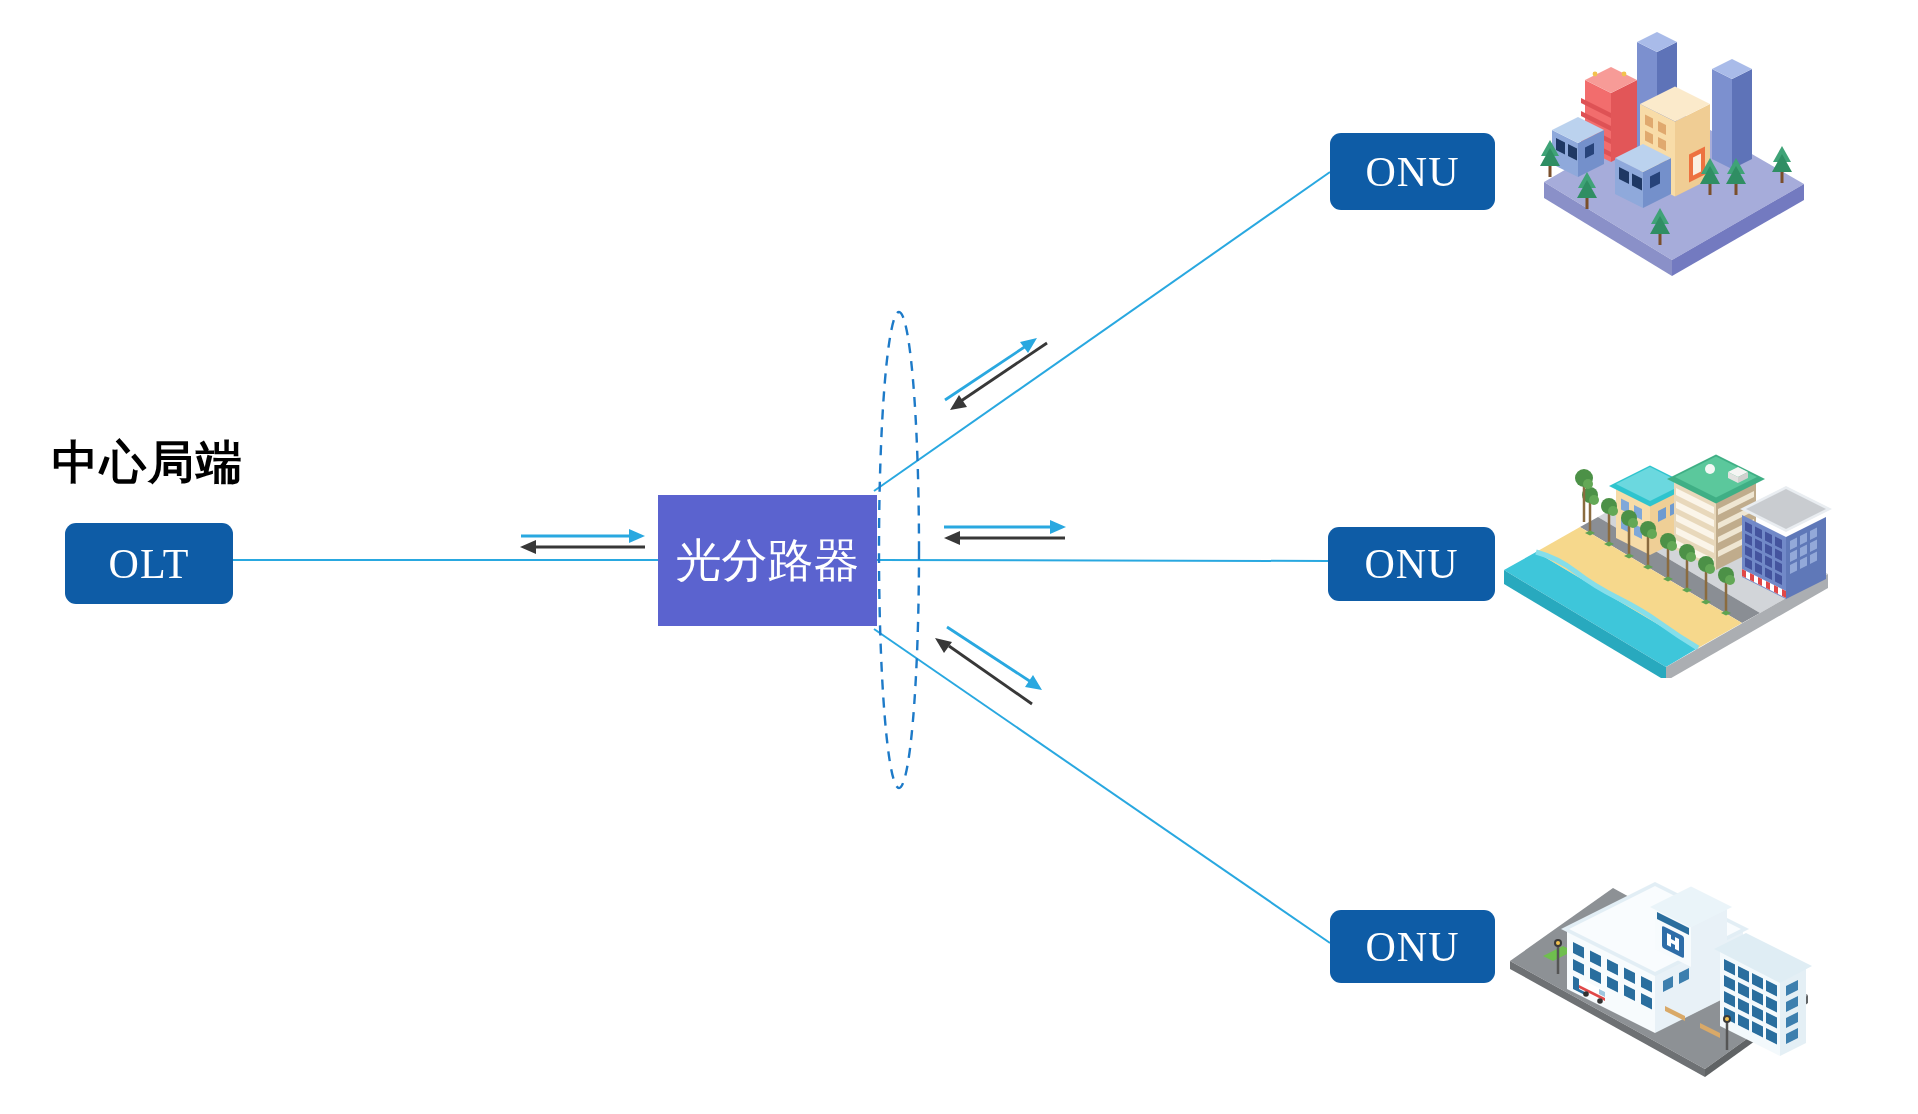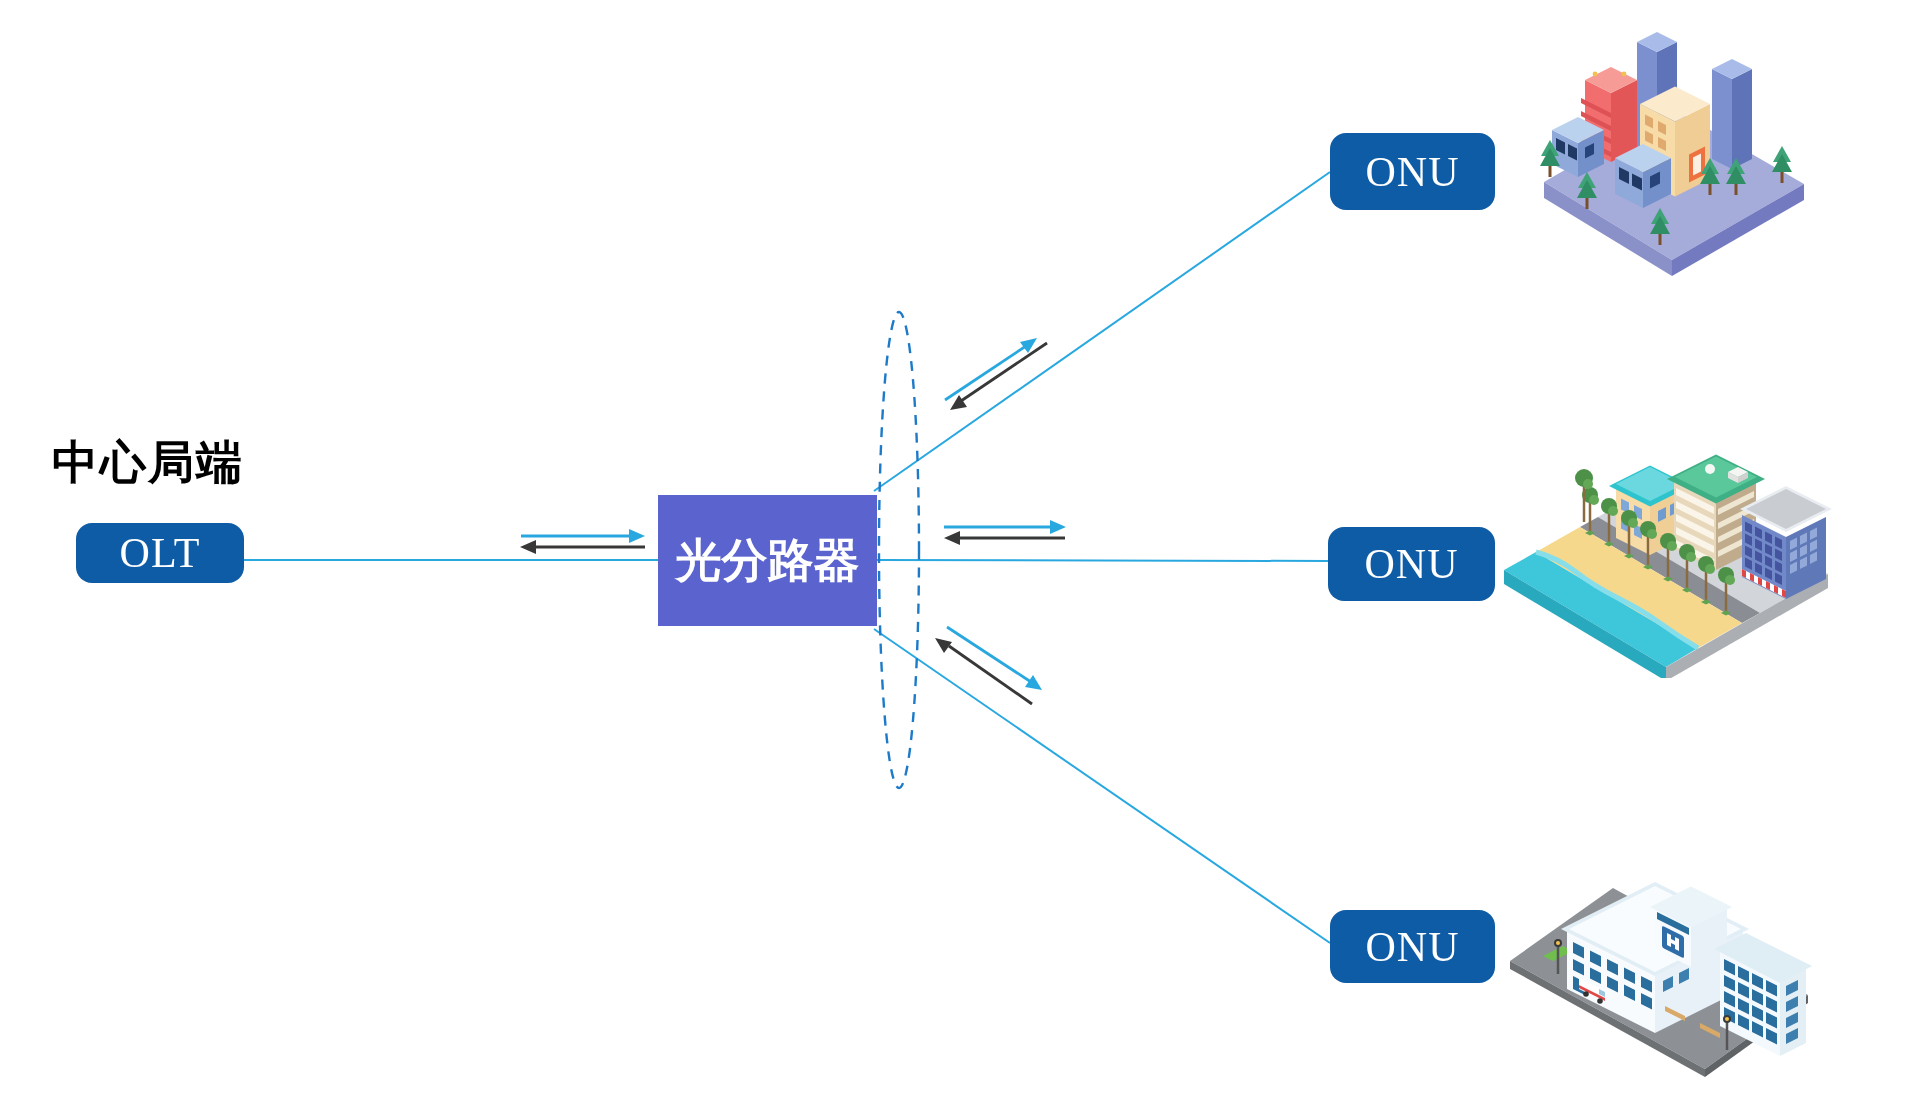--- a/index.html
+++ b/index.html
@@ -13,24 +13,24 @@
        font-family:"Liberation Serif","DejaVu Serif",serif;overflow:hidden;}
   .stage{position:absolute;inset:0;width:1918px;height:1114px;}
   svg.overlay{position:absolute;left:0;top:0;width:1918px;height:1114px;}
   .fiber{stroke:var(--fiber-blue);stroke-width:2;fill:none;}
   .aline-b{stroke:var(--downstream-arrow-blue);stroke-width:2.8;fill:none;}
   .aline-k{stroke:var(--upstream-arrow-black);stroke-width:2.8;fill:none;}
   .ahead-b{fill:var(--downstream-arrow-blue);stroke:none;}
   .ahead-k{fill:var(--upstream-arrow-black);stroke:none;}
   .lens{stroke:var(--splitter-ellipse-blue);stroke-width:2.4;fill:none;stroke-dasharray:10 8;}
   .node{position:absolute;background:var(--node-blue);color:var(--node-text);
-        border-radius:16px;display:flex;align-items:center;justify-content:center;
+        border-radius:11px;display:flex;align-items:center;justify-content:center;
         font-size:42px;letter-spacing:1px;}
   .splitter{position:absolute;background:var(--splitter-purple);color:var(--node-text);
-        display:flex;align-items:center;justify-content:center;font-size:46px;font-weight:bold;}
+        display:flex;align-items:center;justify-content:center;font-size:46px;font-weight:normal;}
   .co-label{position:absolute;color:var(--label-text);font-size:46px;font-weight:bold;
         letter-spacing:2px;white-space:nowrap;}
   .illus{position:absolute;}
 </style>
 </head>
 <body>
 
 <div class="stage">
 
   <svg class="overlay" viewBox="0 0 1918 1114">
@@ -66,21 +66,21 @@
     <g>
       <line class="aline-k" x1="1032" y1="704" x2="949" y2="646"></line>
       <polygon class="ahead-k" points="935,638 952,642 944,653"></polygon>
       <line class="aline-b" x1="947" y1="627" x2="1031" y2="682"></line>
       <polygon class="ahead-b" points="1042,690 1025,687 1033,675"></polygon>
     </g>
   </svg>
 
   <div class="co-label" style="left:52px;top:432px;">中心局端</div>
 
-  <div class="node" style="left:65px;top:523px;width:168px;height:60px;margin-left:11px;">
+  <div class="node" style="left:65px;top:523px;width:168px;height:81px;">
     <span>OLT</span>
   </div>
 
   <div class="splitter" style="left:658px;top:495px;width:219px;height:131px;">
     <span>光分路器</span>
   </div>
 
   <div class="node" style="left:1330px;top:133px;width:165px;height:77px;">
     <span>ONU</span>
   </div>

